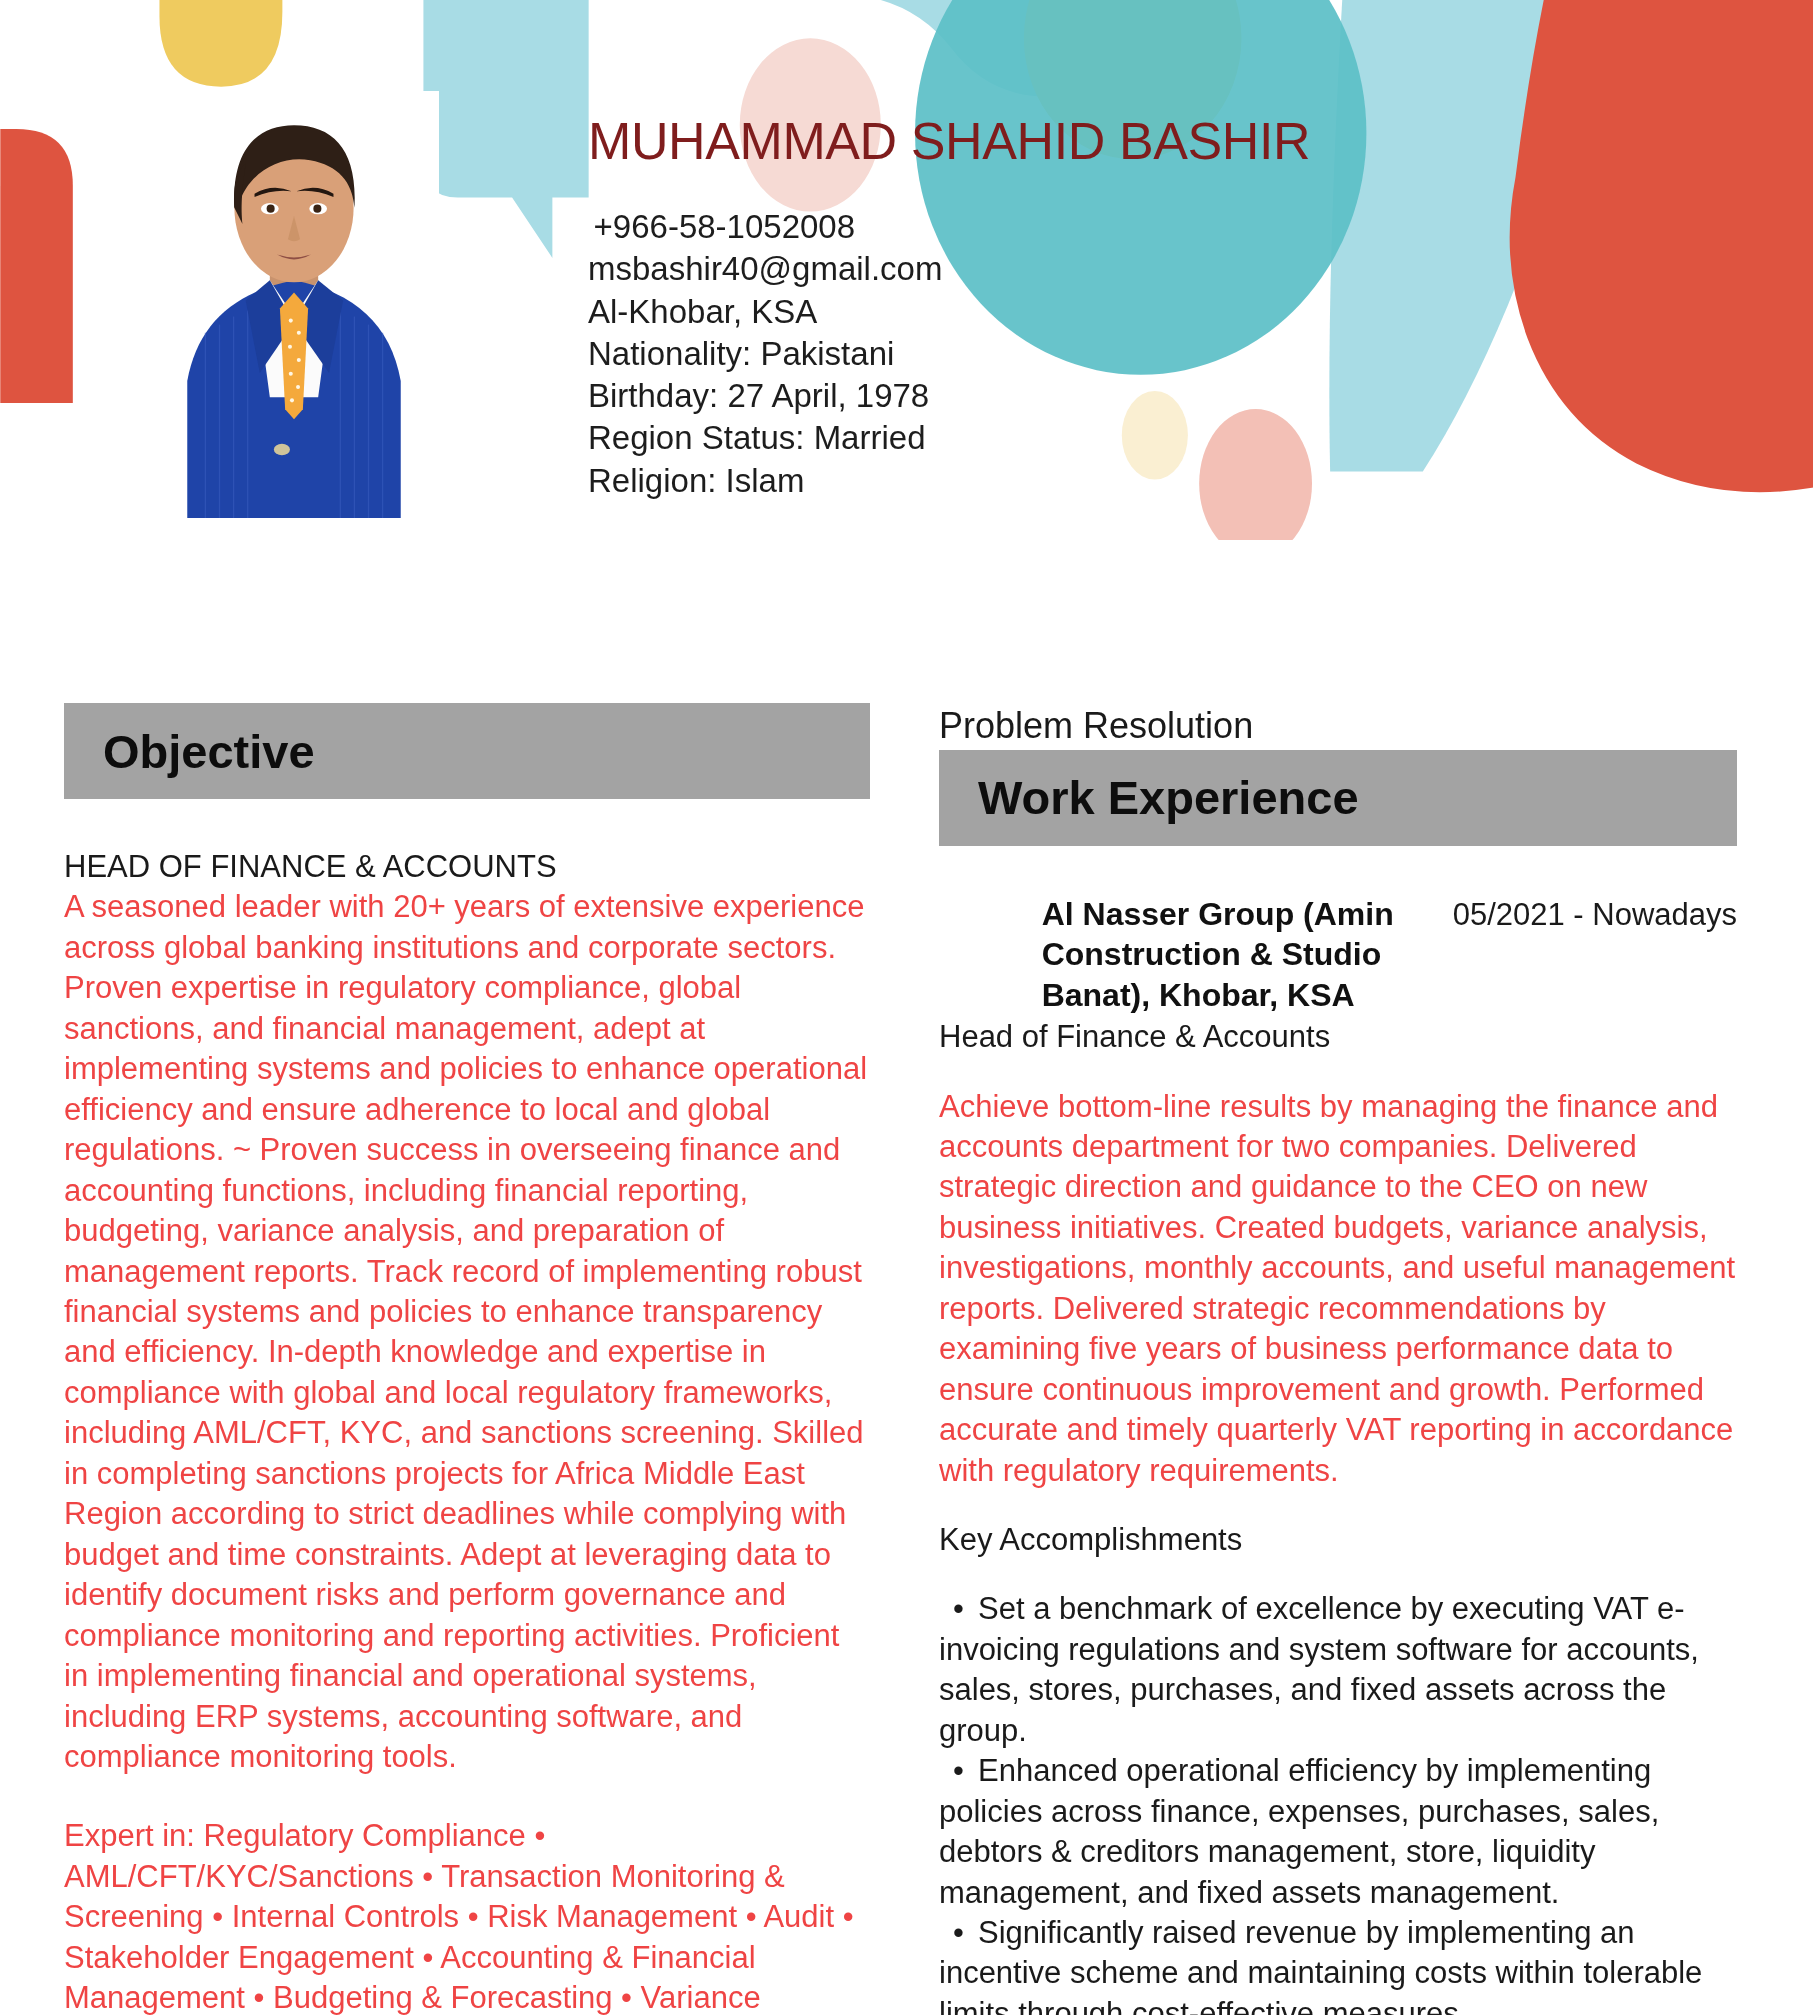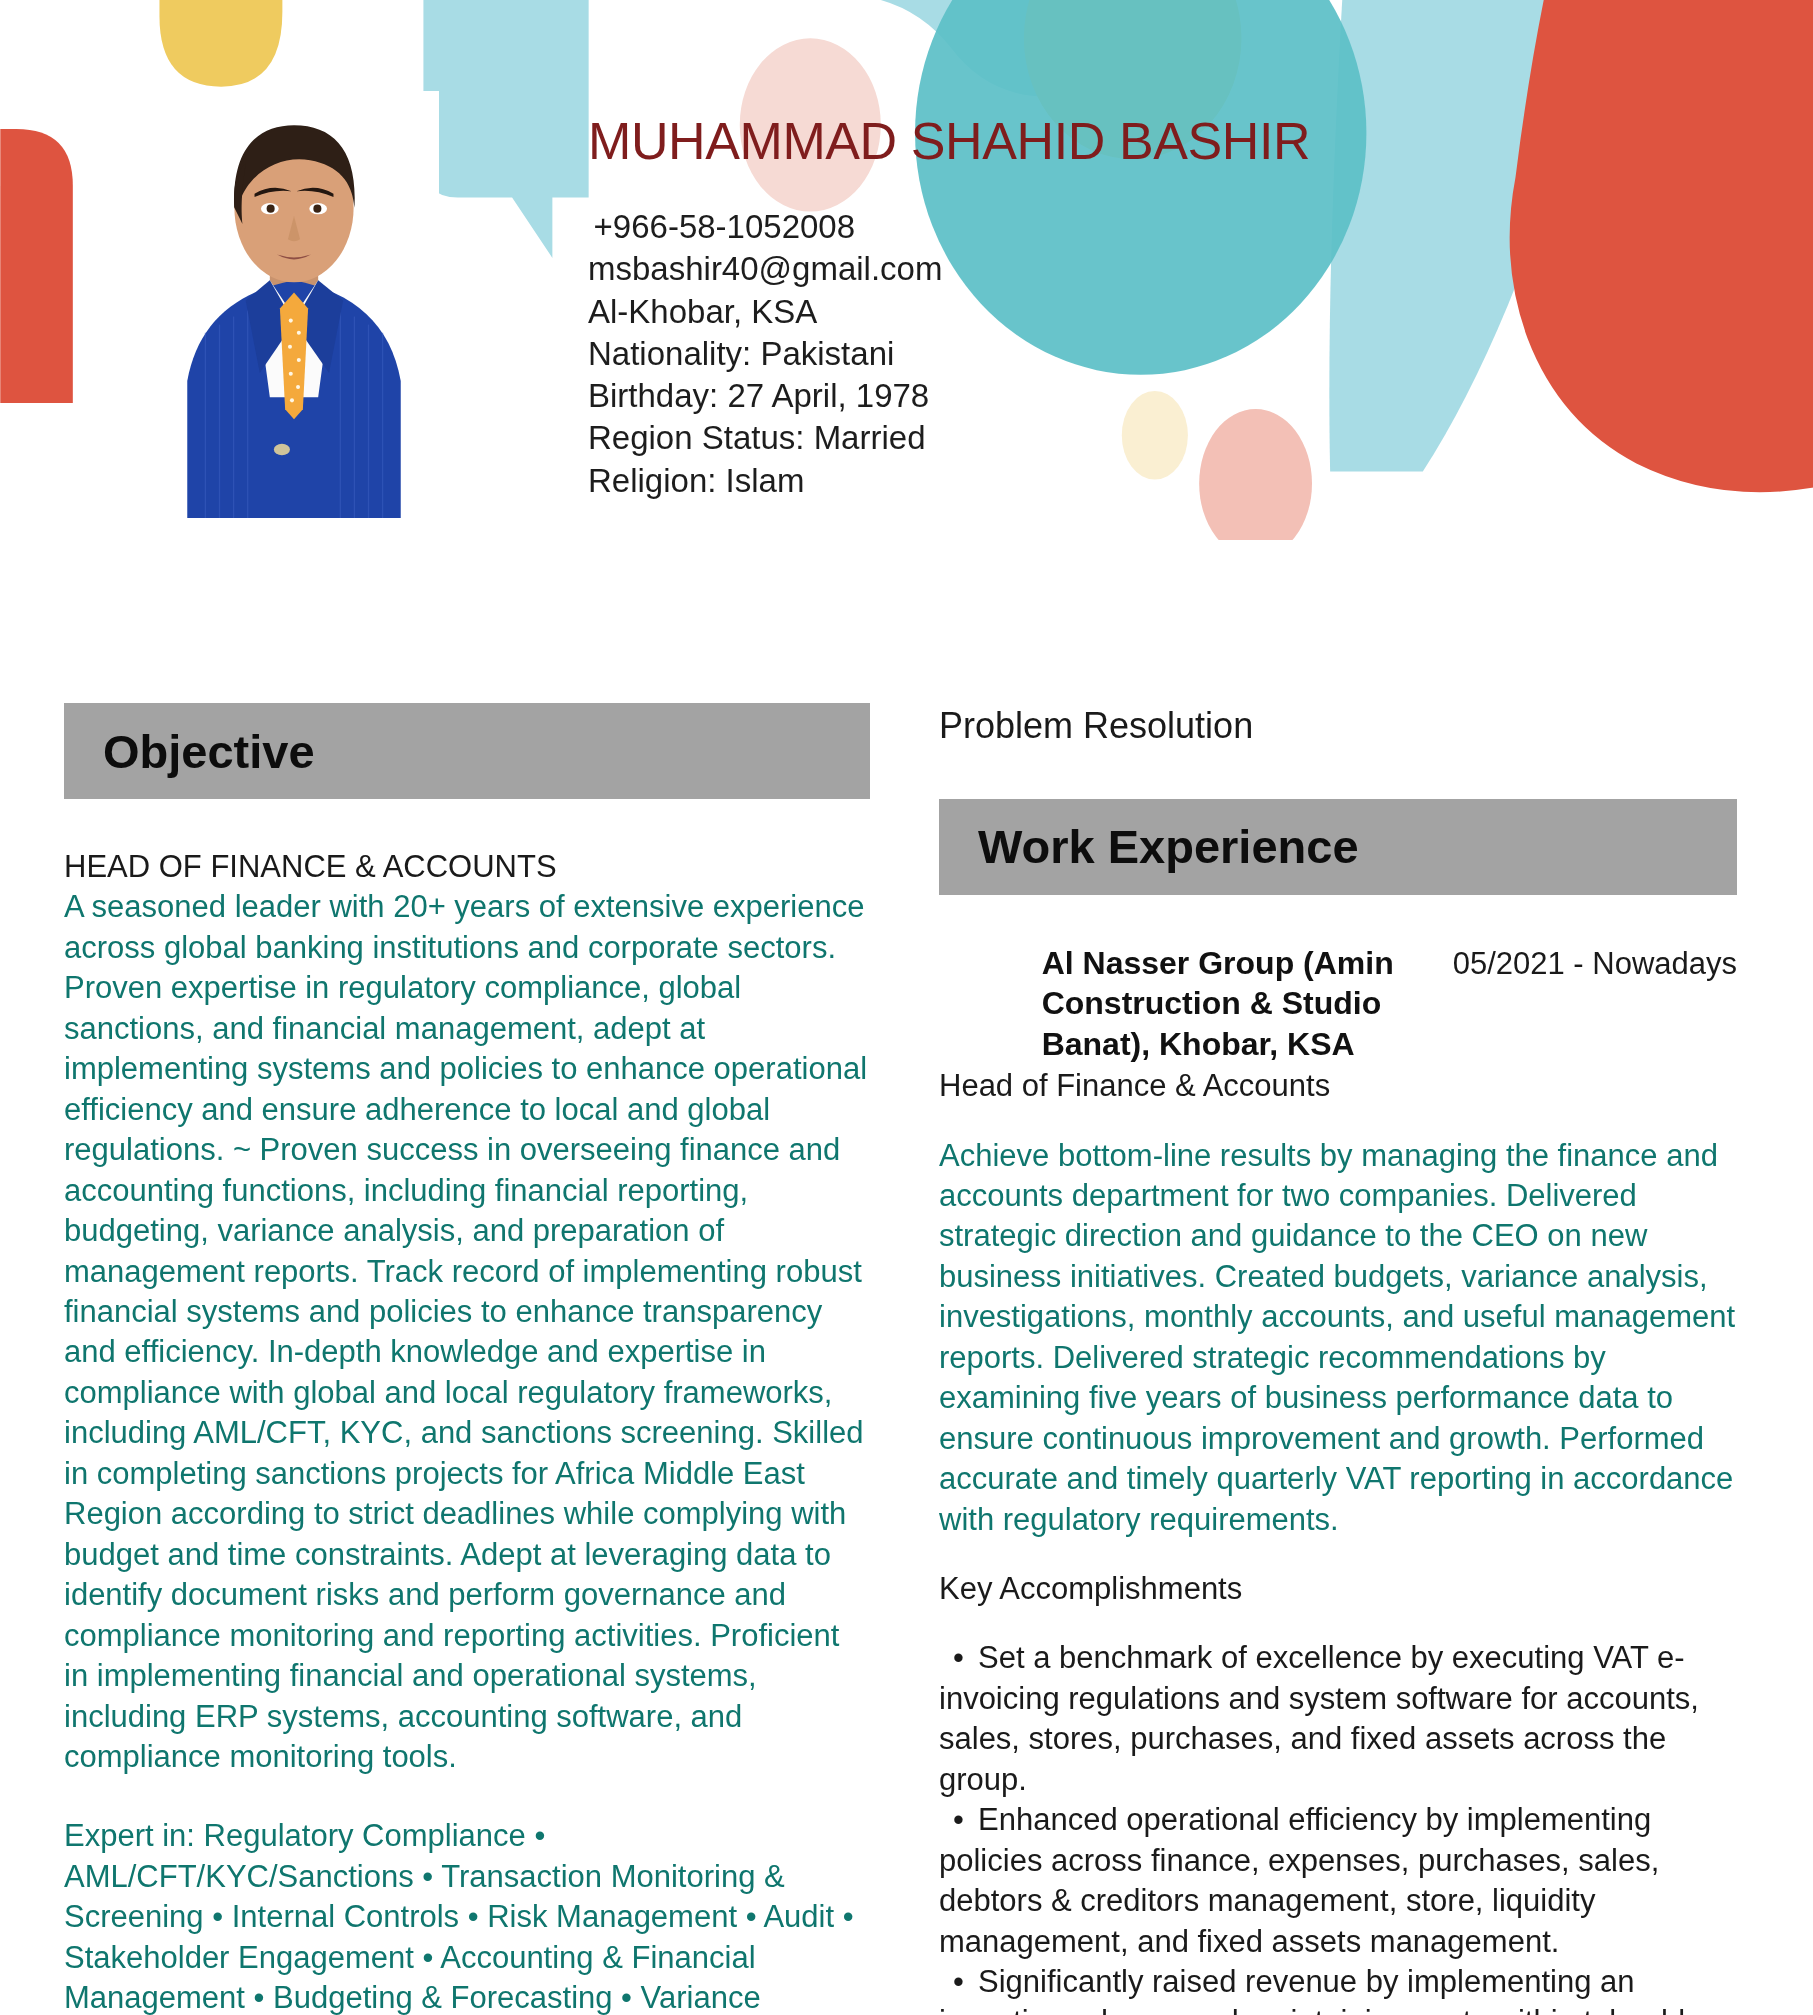--- a/index.html
+++ b/index.html
@@ -51,21 +51,21 @@
   .sectionbar .title {
     font-size:47px; font-weight:700; color:#0d0d0d;
     padding-left:39px; letter-spacing:0px;
   }
 
   .body-text { font-size:31px; line-height:1.305; color:#1a1a1a; }
   .gap-top-lg { margin-top:48px; }
   .gap-top-md { margin-top:39px; }
   .gap-top-sm { margin-top:29px; }
 
-  .para { font-size:31px; line-height:1.305; color:#0f766e; text-align:left; }
+  .para { font-size:31px; line-height:1.305; color:#ef4444; text-align:left; }
 
   #problemRes { font-size:36px; line-height:1.3; color:#1a1a1a; }
 
   .job-head {
     display:flex; justify-content:flex-end; align-items:flex-start;
   }
   .job-org {
     font-size:32px; font-weight:700; line-height:1.27; color:#111;
     width:411px;
   }
@@ -200,21 +200,21 @@
   <div class="gap-top-md">
     <div class="para">Expert in: Regulatory Compliance • AML/CFT/KYC/Sanctions • Transaction Monitoring &amp; Screening • Internal Controls • Risk Management • Audit • Stakeholder Engagement • Accounting &amp; Financial Management • Budgeting &amp; Forecasting • Variance Analysis • Strategic Financial Planning • VAT Implementation • Management Reporting • Cost Analysis • Business Advisory • Project Management • Team Leadership &amp; Training • Communication Skills •</div>
   </div>
 
 </div>
 
 <div id="colRight">
 
   <div id="problemRes">Problem Resolution</div>
 
-  <div class="sectionbar" style="margin-top:49px">
+  <div class="sectionbar" style="">
     <span class="title">Work Experience</span>
   </div>
 
   <div class="gap-top-lg">
     <div class="job-head">
       <div class="job-org">Al Nasser Group (Amin Construction &amp; Studio Banat), Khobar, KSA</div>
       <div class="job-date">05/2021 - Nowadays</div>
     </div>
     <div class="job-title">Head of Finance &amp; Accounts</div>
 

